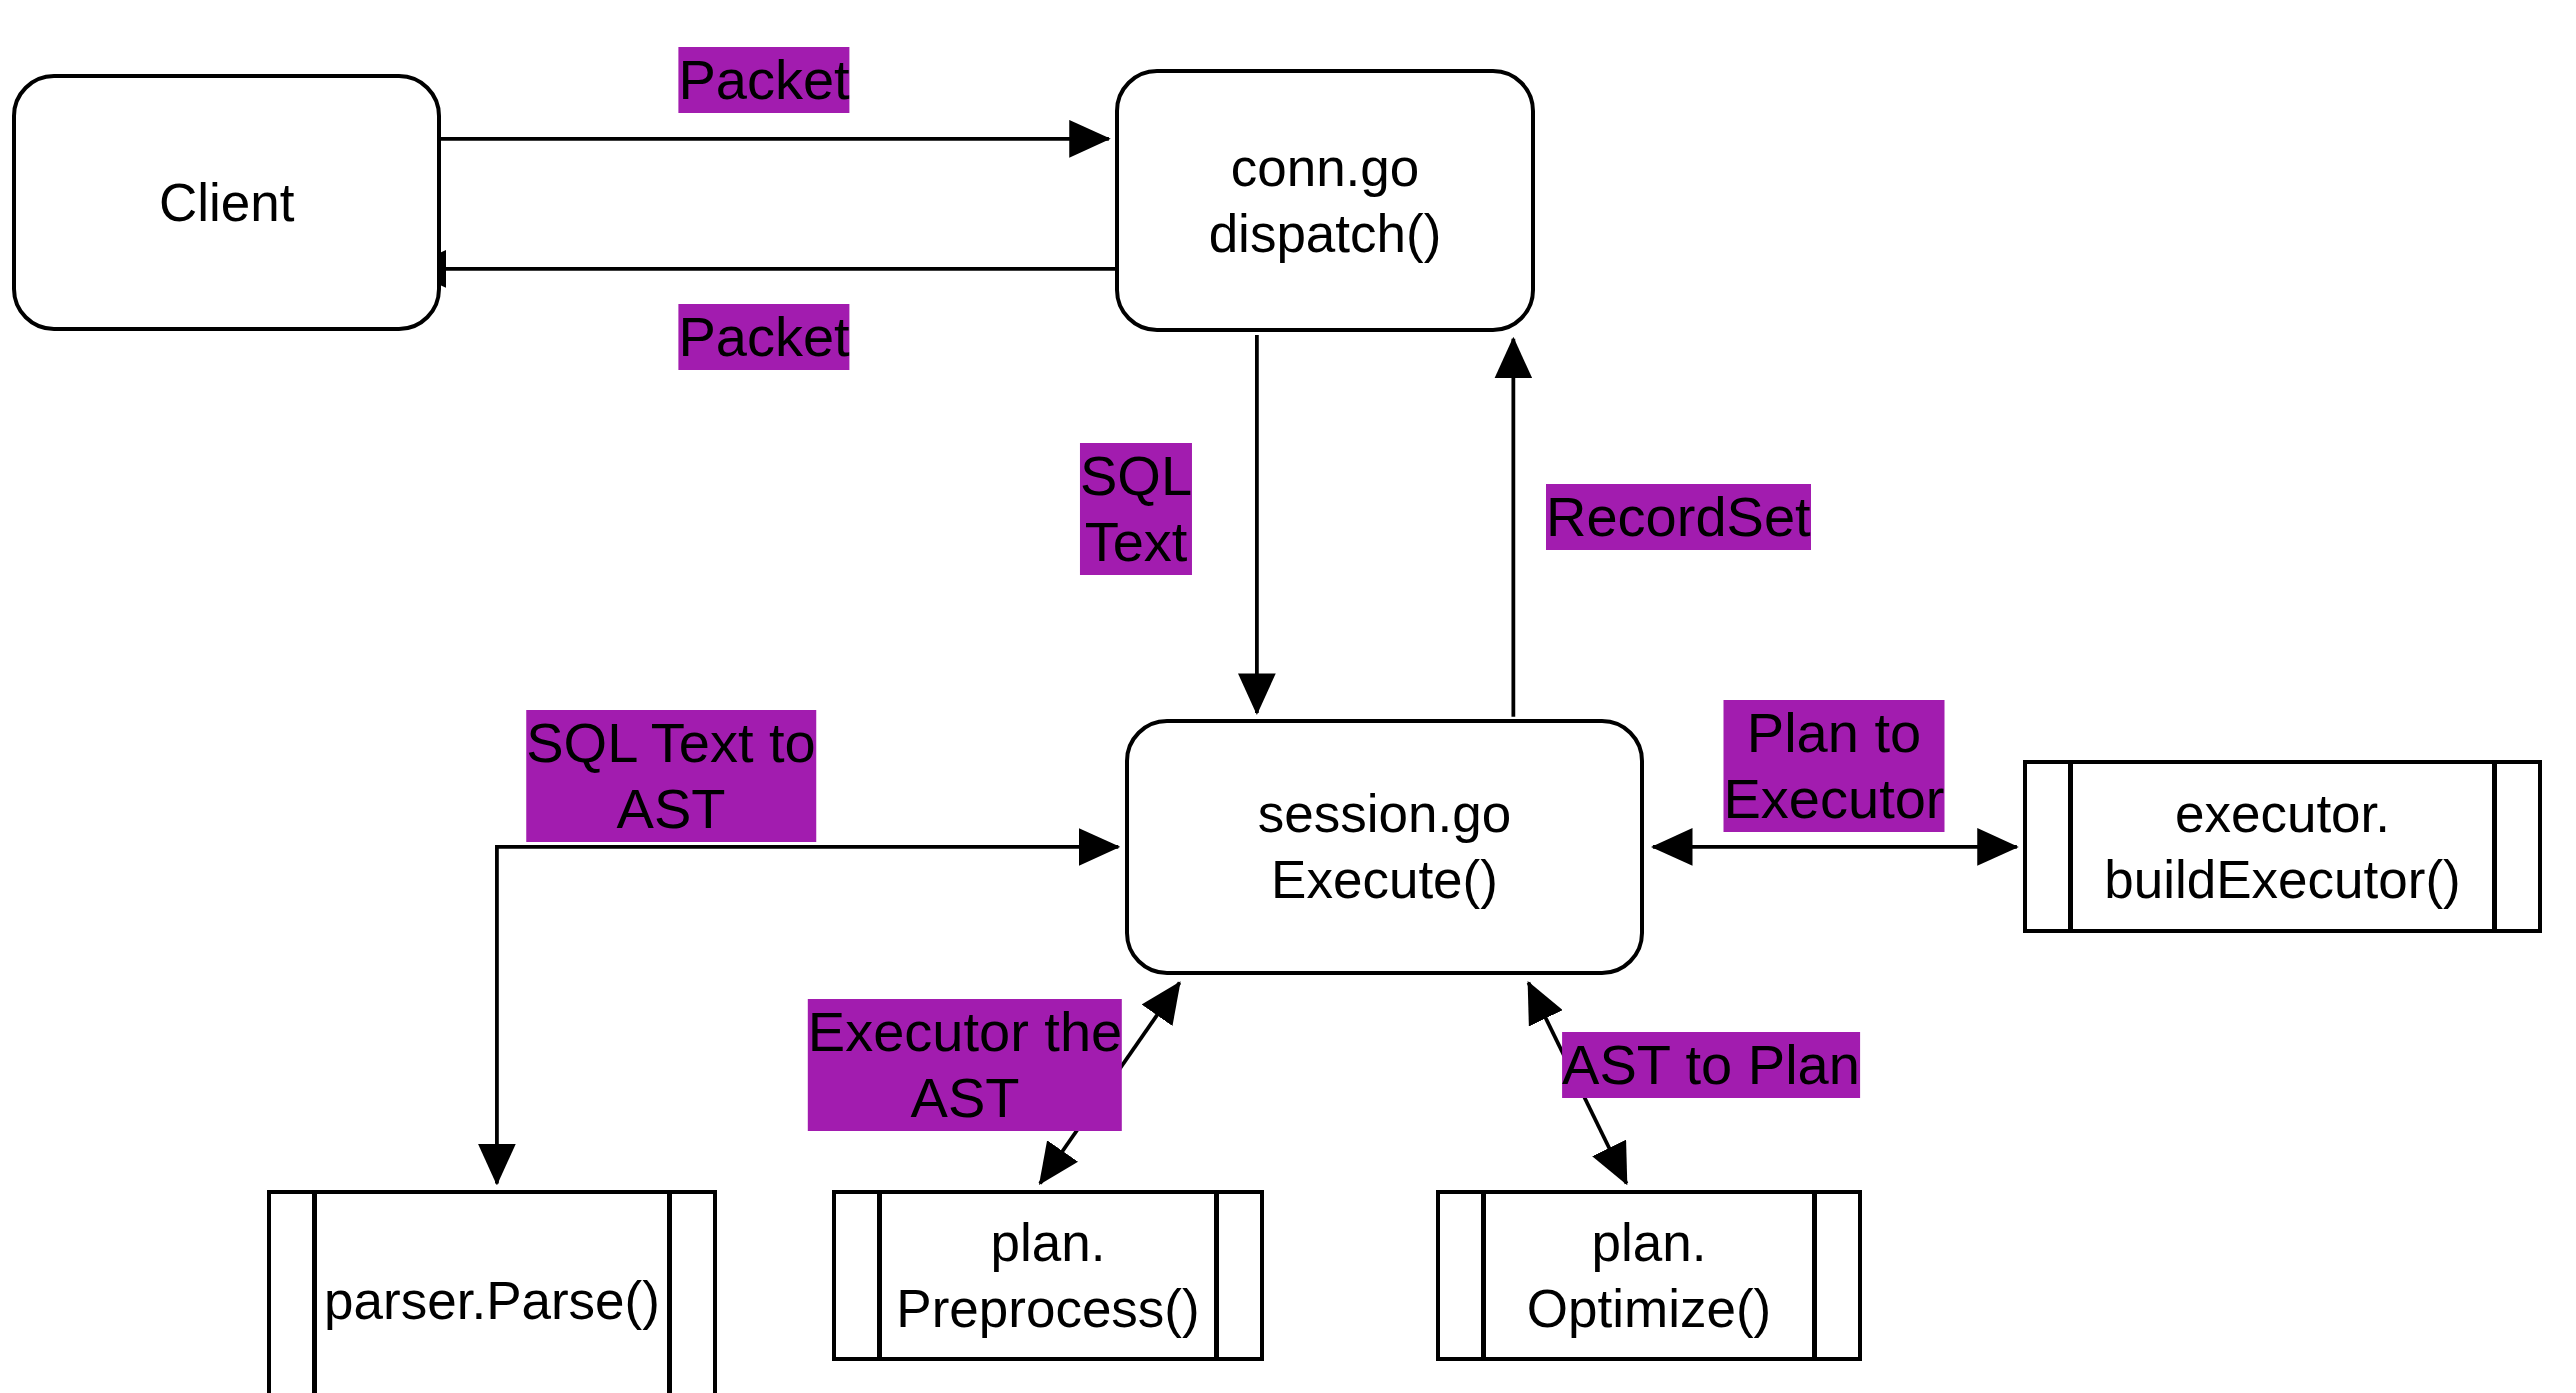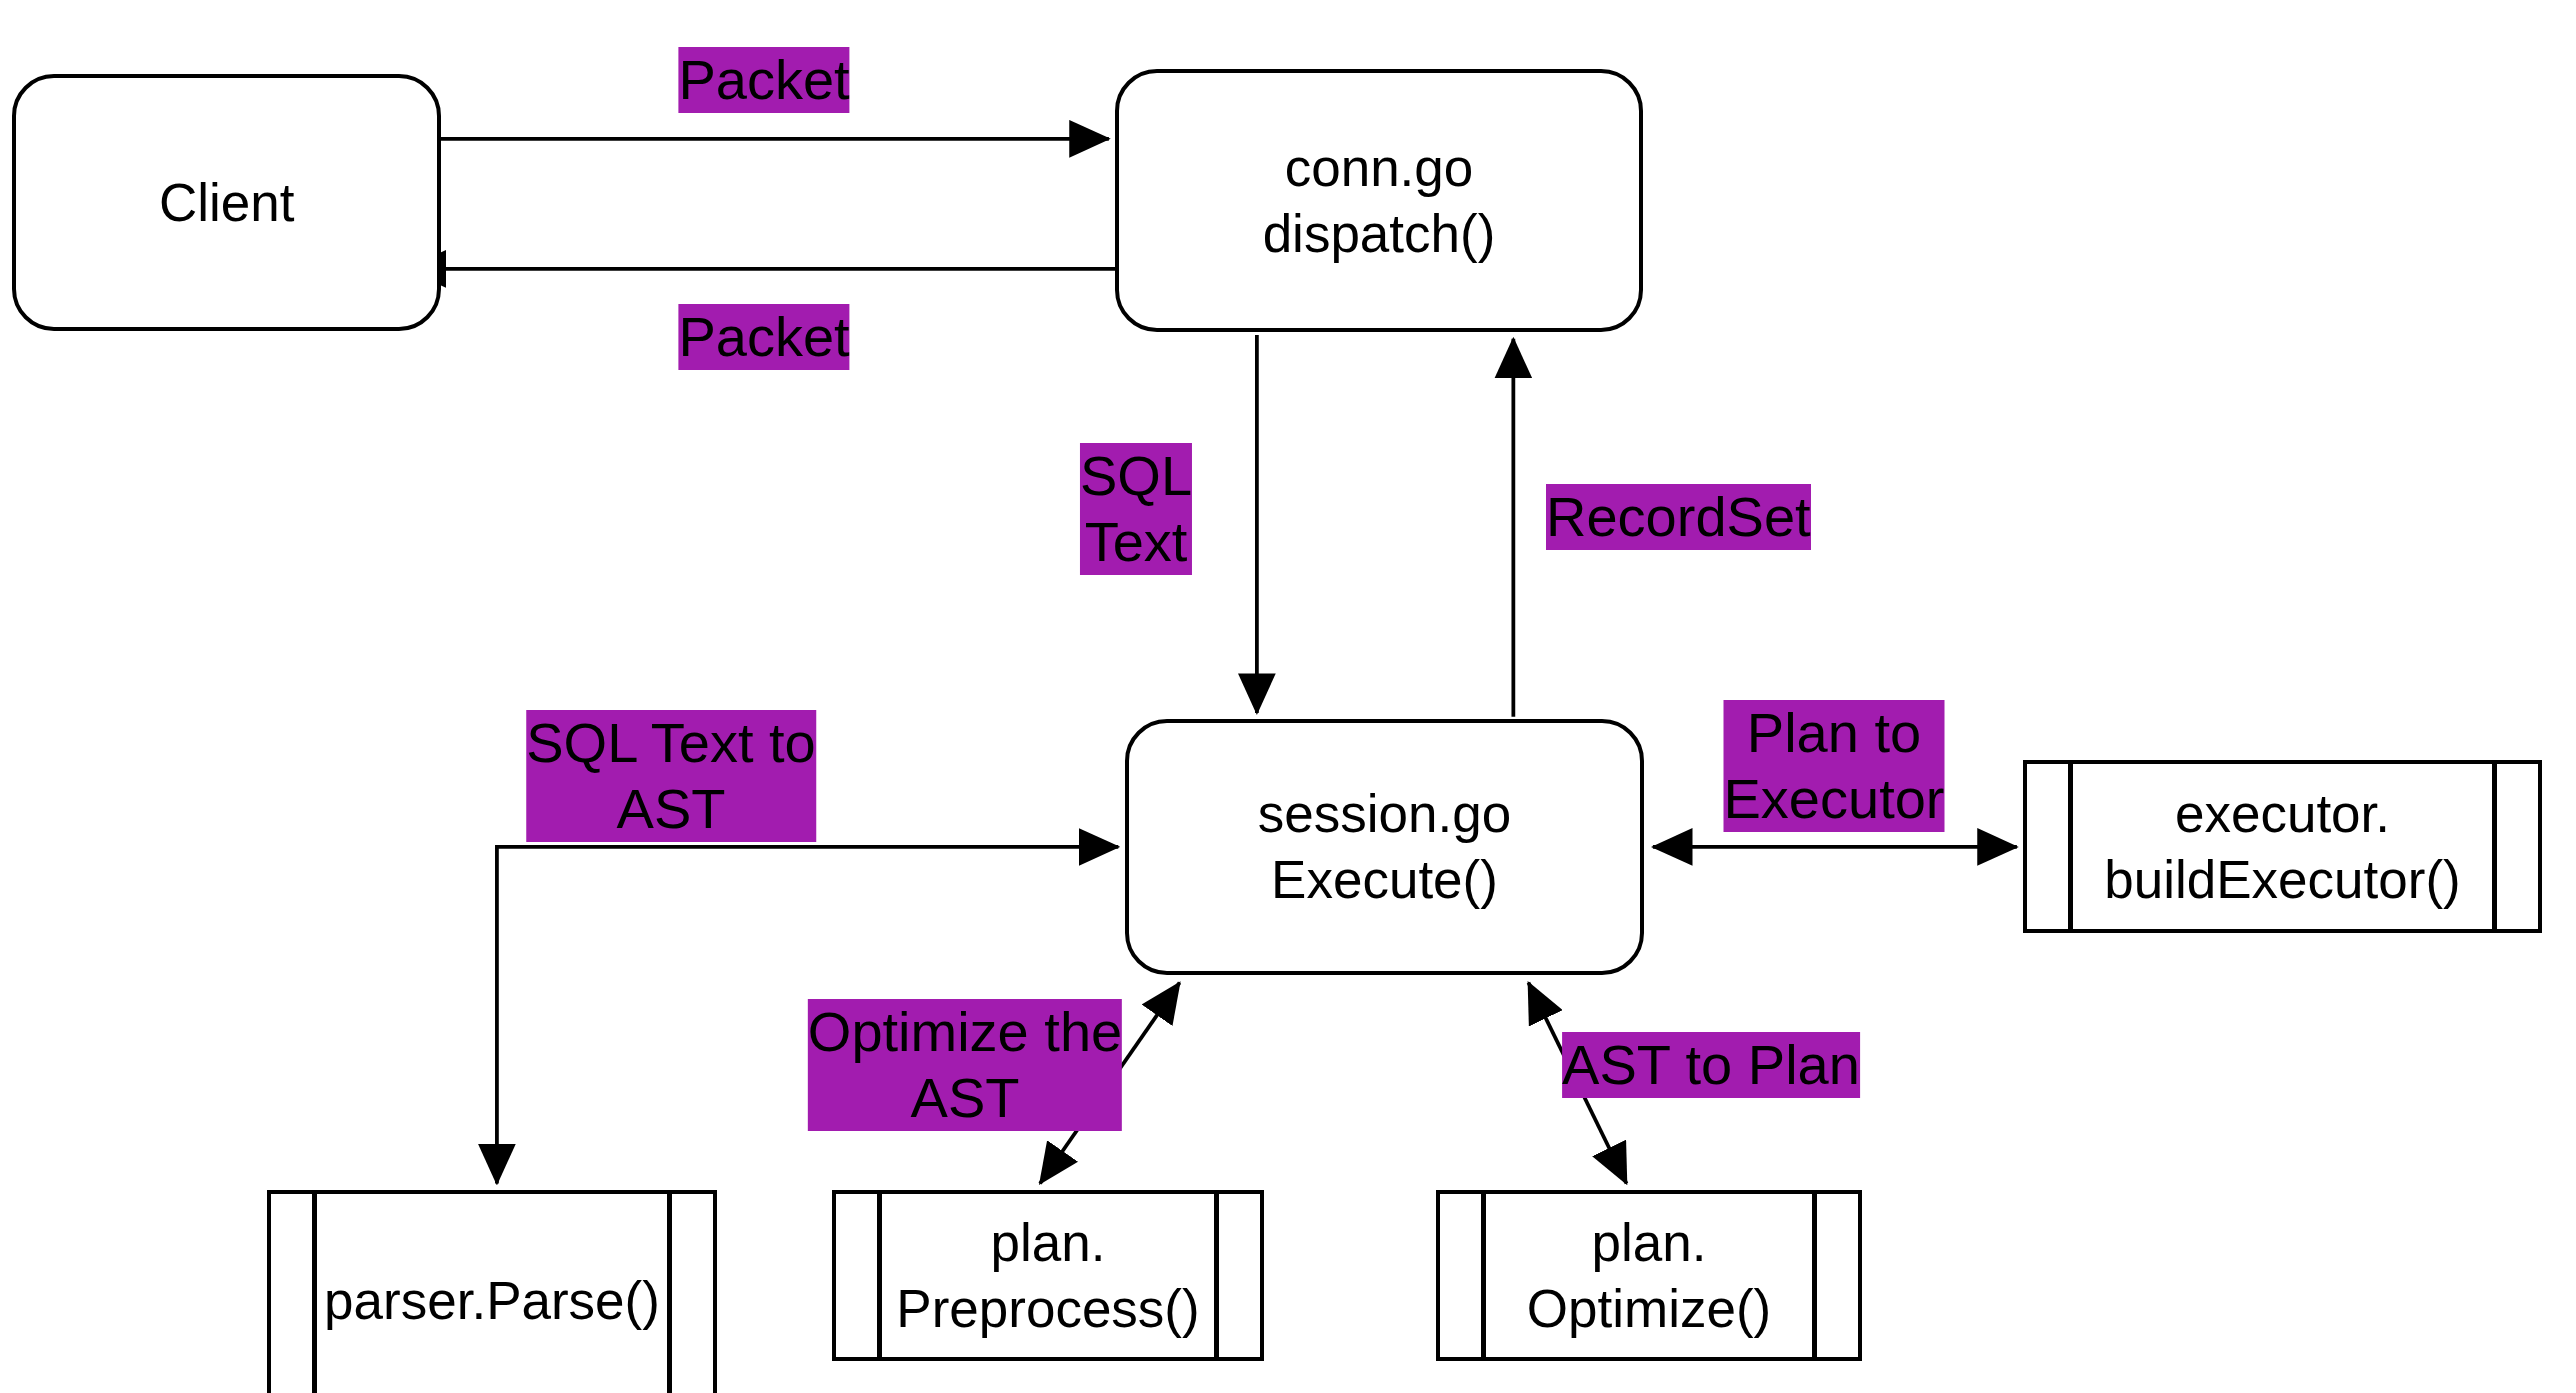--- a/index.html
+++ b/index.html
@@ -80,21 +80,21 @@
 
     <line x1="1621" y1="1042" x2="1725" y2="1255" stroke="#000000" stroke-width="4" marker-start="url(#ah-start)" marker-end="url(#ah-end)"></line>
 
     <line x1="1753" y1="898" x2="2139" y2="898" stroke="#000000" stroke-width="4" marker-start="url(#ah-start)" marker-end="url(#ah-end)"></line>
   </svg>
 
   <div class="node rounded" style="left:12.3px; top:74px; width:429px; height:257px;">
     <span>Client</span>
   </div>
 
-  <div class="node rounded" style="left:1115px; top:69px; width:528px; height:263px;">
+  <div class="node rounded" style="left:1115px; top:69px; width:420px; height:263px;">
     <span>conn.go
 dispatch()</span>
   </div>
 
   <div class="node rounded" style="left:1125px; top:719px; width:519px; height:256px;">
     <span>session.go
 Execute()</span>
   </div>
 
   <div class="node process" style="left:267px; top:1190px; width:450px; height:221px;">
@@ -129,21 +129,21 @@
   <div class="edge-label" style="left:764px; top:337px;">Packet</div>
 
   <div class="edge-label" style="left:1136px; top:509px;">SQL
 Text</div>
 
   <div class="edge-label left-anchored" style="left:1546px; top:517px;">RecordSet</div>
 
   <div class="edge-label" style="left:671px; top:776px;">SQL Text to
 AST</div>
 
-  <div class="edge-label" style="left:965px; top:1065px;">Optimize the
+  <div class="edge-label" style="left:965px; top:1065px;">Executor the
 AST</div>
 
   <div class="edge-label" style="left:1711px; top:1065px;">AST to Plan</div>
 
   <div class="edge-label" style="left:1834px; top:766px;">Plan to
 Executor</div>
 
 </div>
 
 

